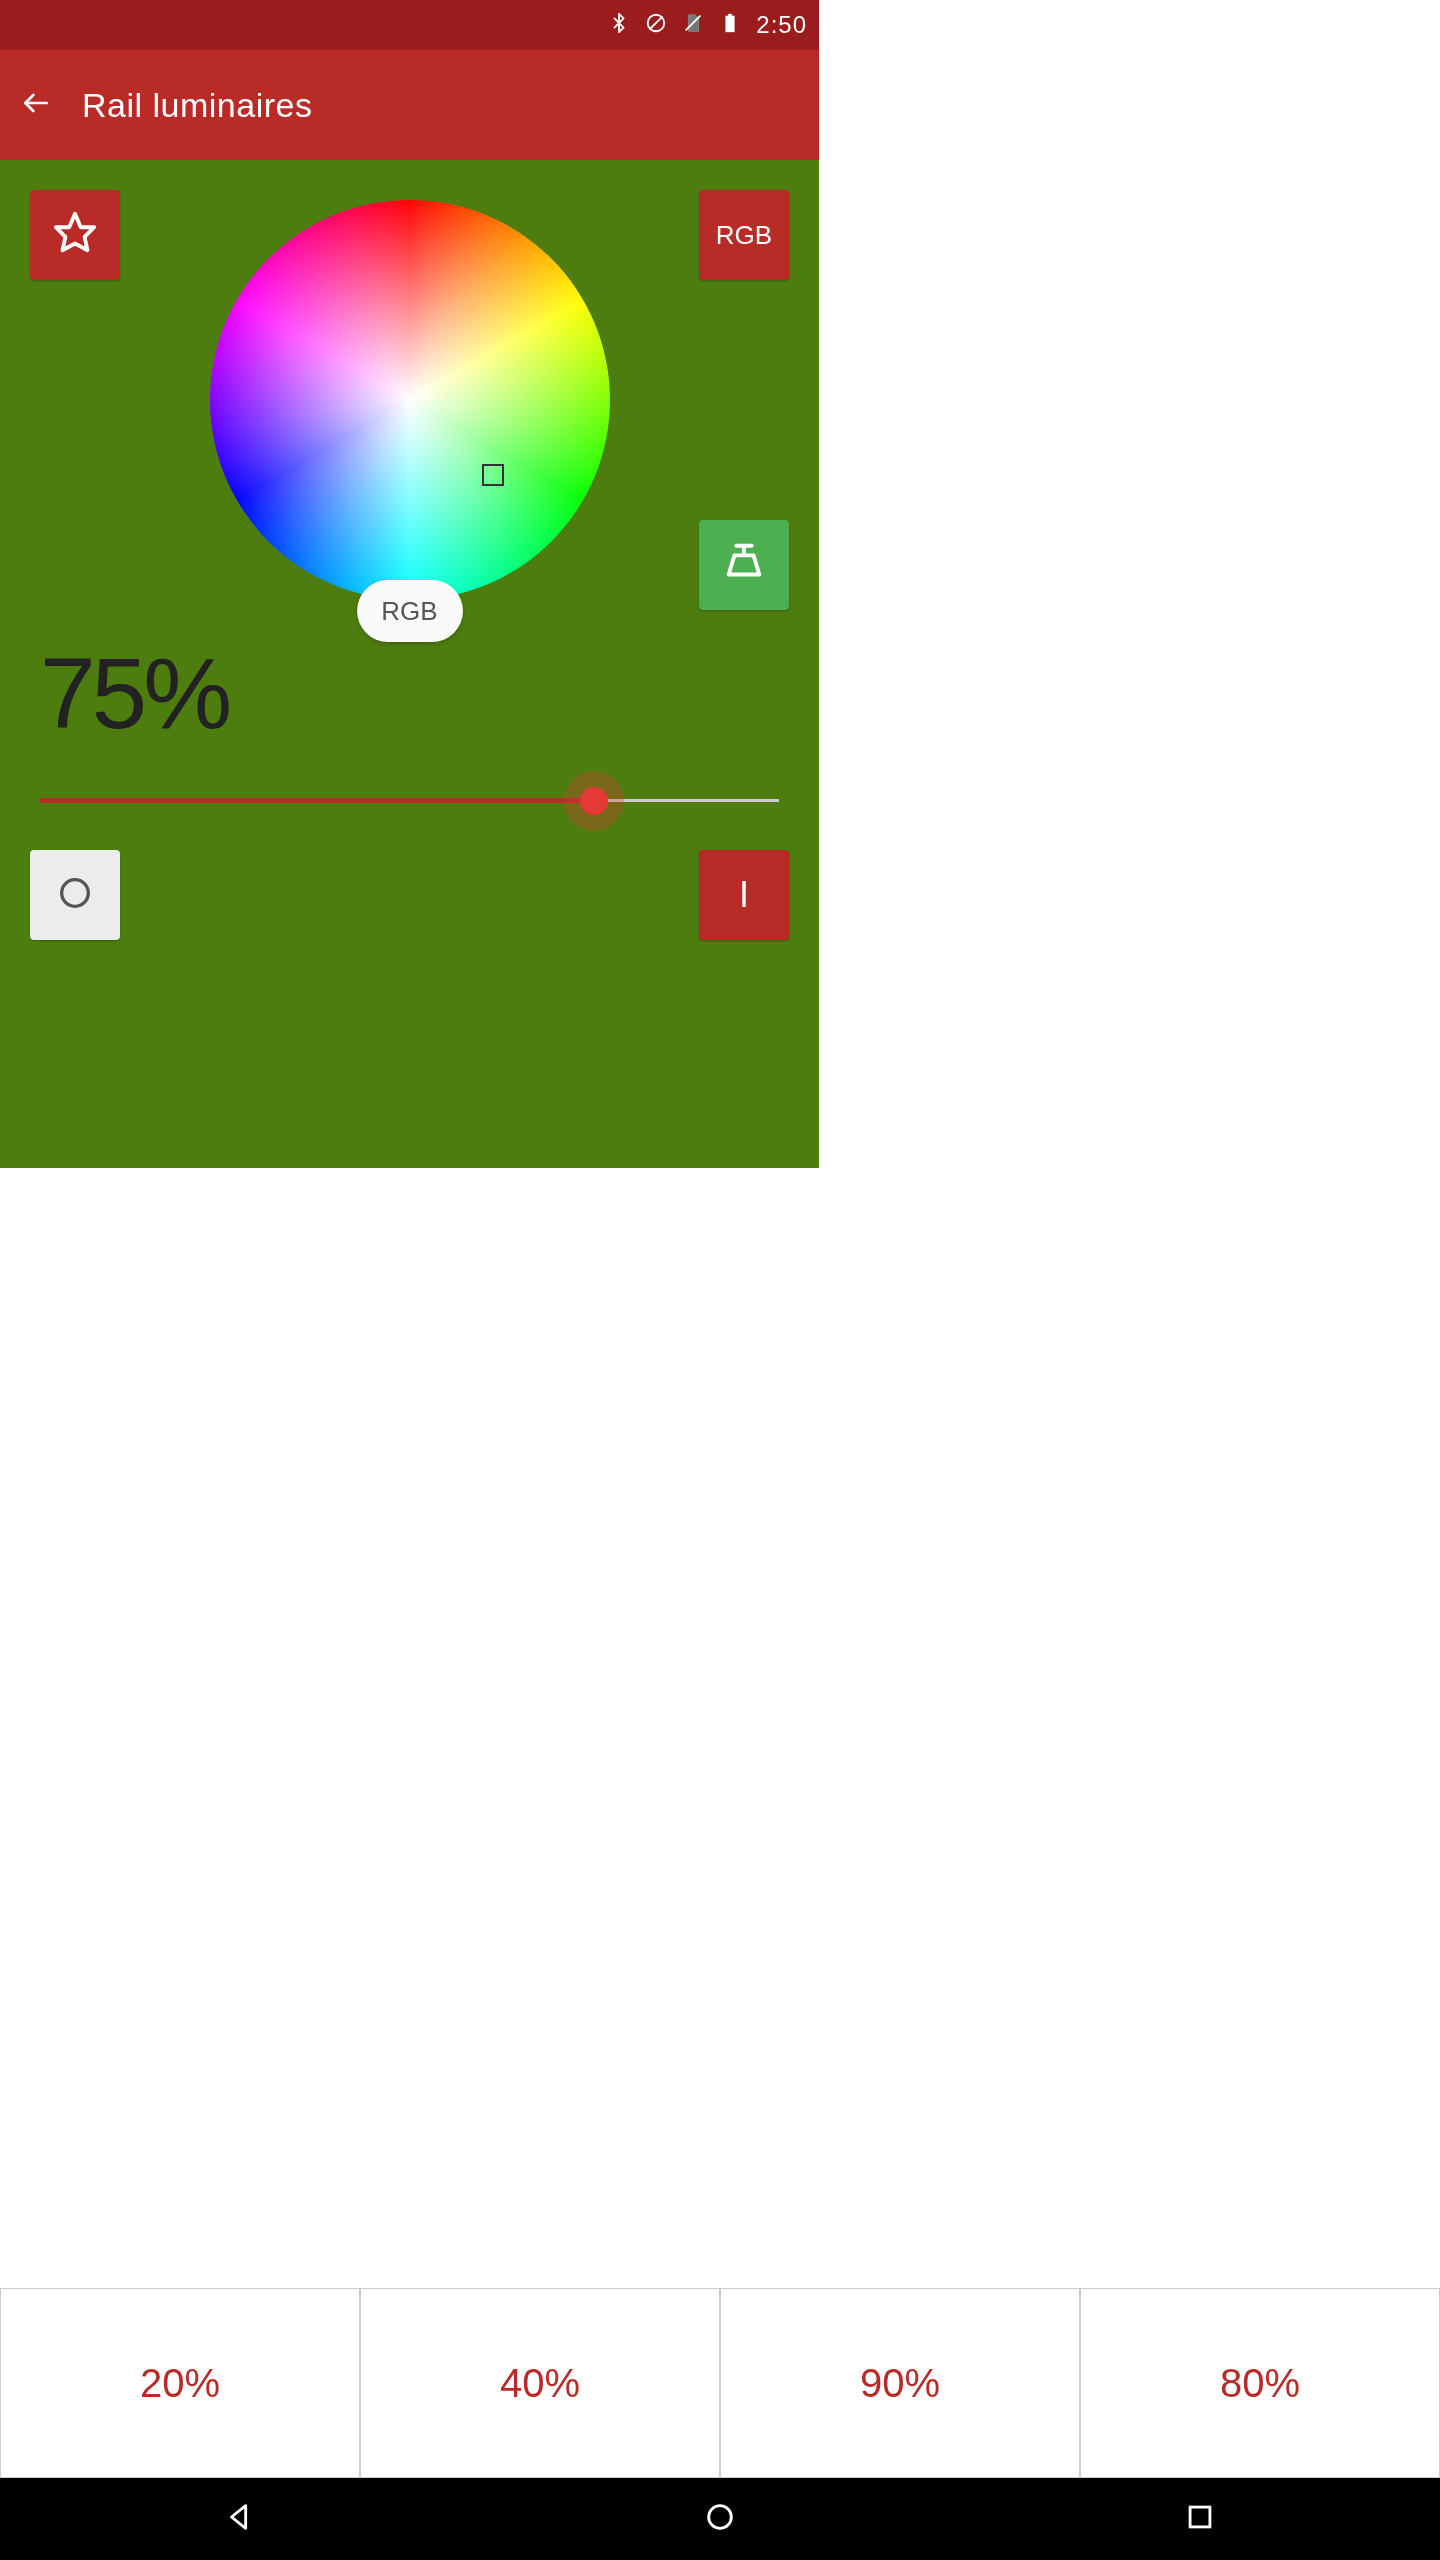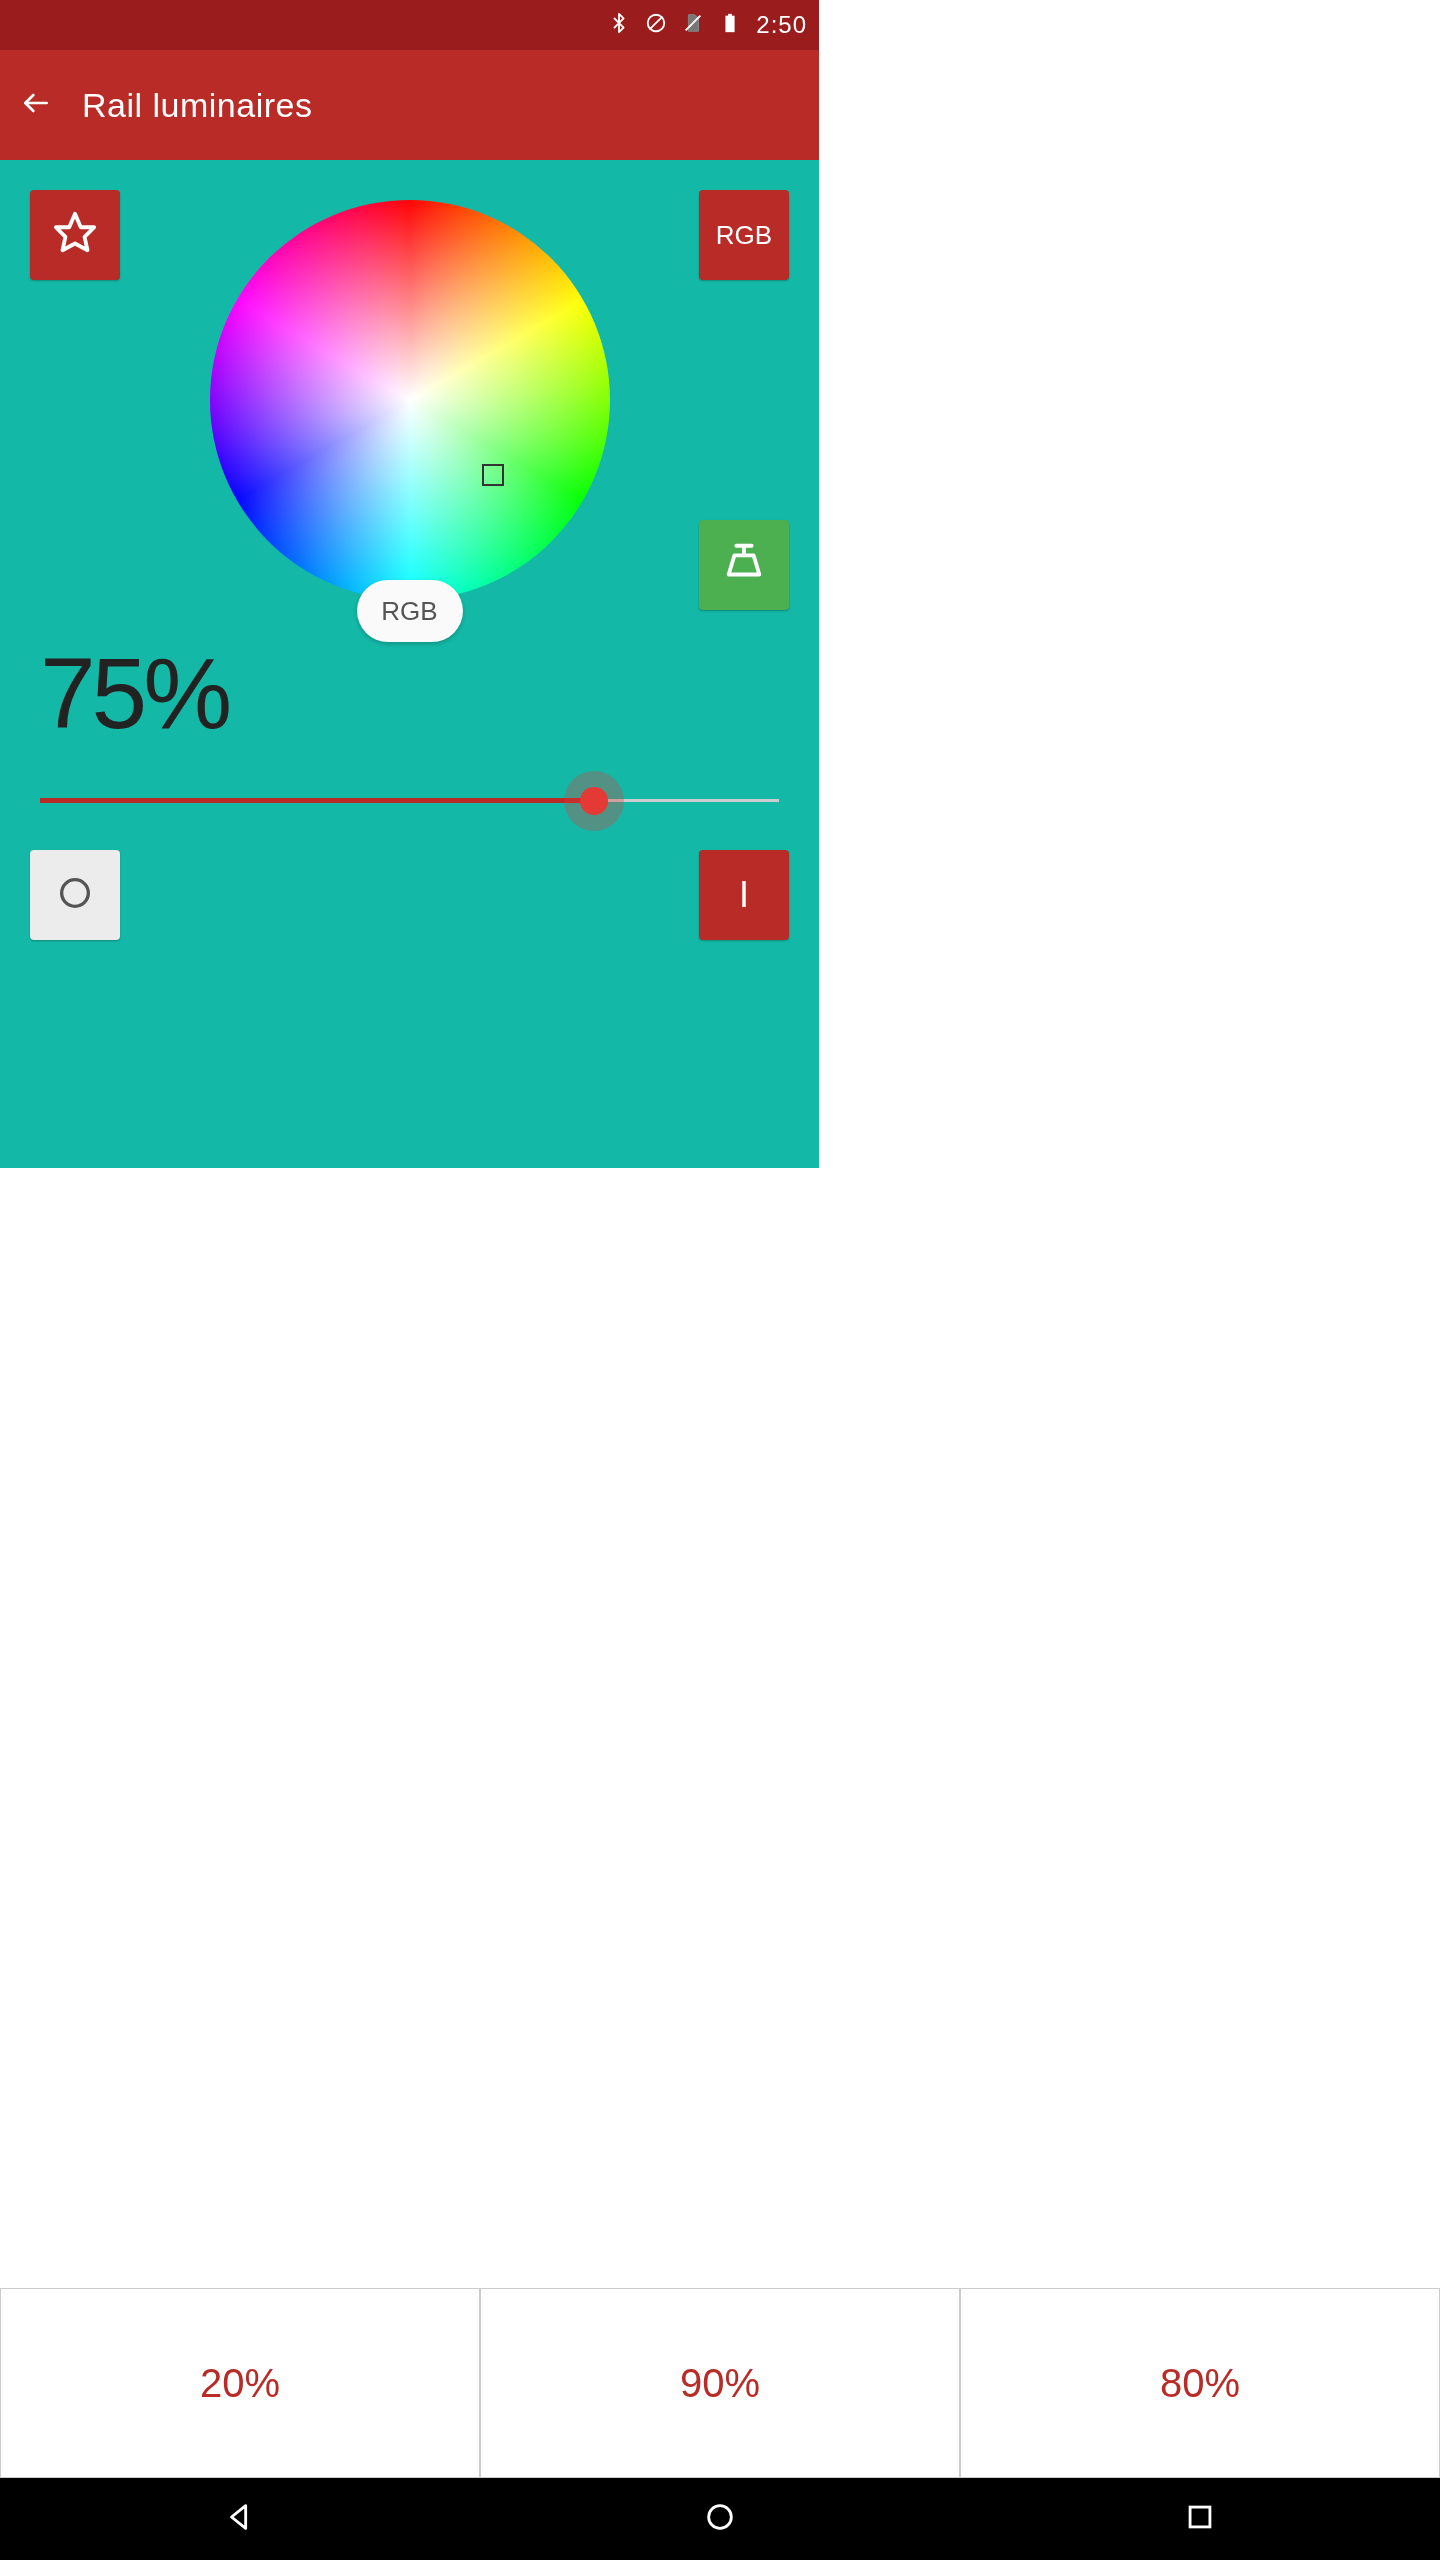--- a/index.html
+++ b/index.html
@@ -27,21 +27,21 @@
   .app-bar svg { width: 32px; height: 32px; }
   .app-title {
     color: #fff;
     font-size: 34px;
     font-weight: 300;
     letter-spacing: 0.5px;
   }
   .content {
     position: relative;
     height: calc(100% - 50px - 110px - 190px - 82px);
-    background: #14b8a6;
+    background: #4d7c0f;
   }
   .sq-btn {
     width: 90px;
     height: 90px;
     border-radius: 4px;
     display: flex;
     align-items: center;
     justify-content: center;
     box-shadow: 0 1px 2px rgba(0,0,0,0.25);
   }
@@ -284,20 +284,23 @@
     <span>I</span>
   </div>
 
 </div>
 
 <div class="presets">
   <div class="preset">
       <span>20%</span>
     </div>
   <div class="preset">
+      <span>40%</span>
+    </div>
+  <div class="preset">
       <span>90%</span>
     </div>
   <div class="preset">
       <span>80%</span>
     </div>
 </div>
 
 <div class="nav-bar">
   <span>
     <svg viewBox="0 0 24 24" fill="none" stroke="#fff" stroke-width="2" stroke-linejoin="round">

